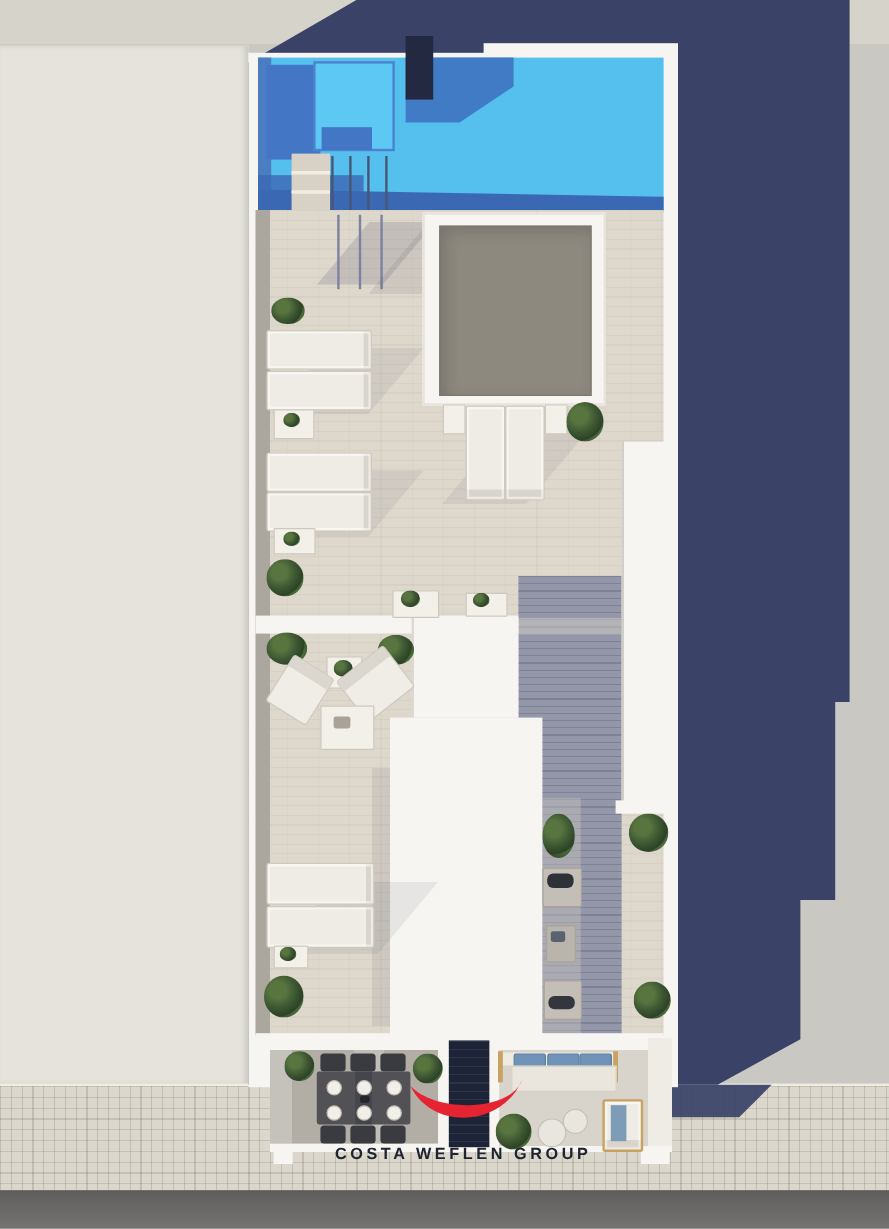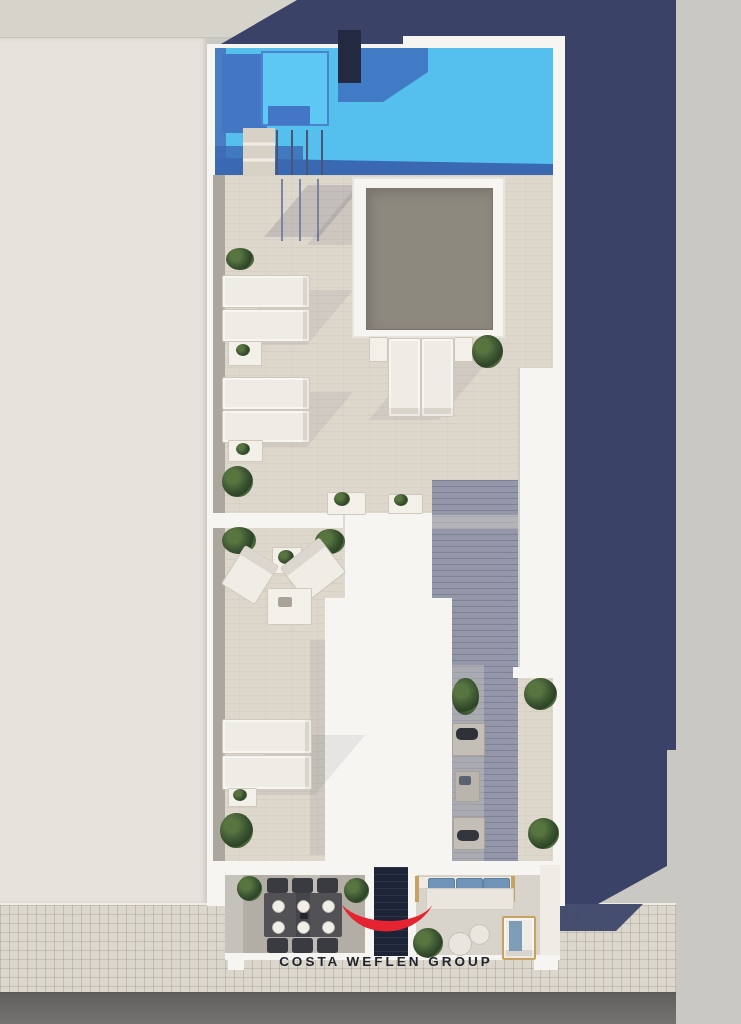--- a/index.html
+++ b/index.html
@@ -1,16 +1,16 @@
 <!DOCTYPE html>
 <html style="--accent-red: #e62330; --pool-water: #55bfee; --pool-bench-light: #5ec8f4; --pool-mid-blue: #4377c5; --pool-shadow-blue: #3b68b3; --shadow-navy: #3a4267; --dark-block: #232941; --dark-glass: #1e2438; --building-white: #f7f5f1; --travertine: #ded7cc; --decking-gray: #9397a9; --skylight-gray: #8e897f; --plant-green: #3c5631; --roof-left: #e6e3dc; --ground-right: #cac8c3; --parapet-strip: #d6d3cb; --sidewalk: #dbd7cc; --road: #6f6d6b; --text-dark: #20242f;"><head>
 <meta charset="utf-8">
 <style>
   html,body{margin:0;padding:0;background:#cac8c3;font-family:"Liberation Sans",sans-serif;}
-  .scene{position:relative;width:676px;height:1024px;overflow:hidden;background:var(--ground-right,#cac8c3);}
+  .scene{position:relative;width:741px;height:1024px;overflow:hidden;background:var(--ground-right,#cac8c3);}
   .abs{position:absolute;}
   
   .top-strip{left:0;top:0;width:741px;height:37px;background:var(--parapet-strip,#d6d3cb);border-bottom:1px solid #c6c3bb;}
   .roof-left{left:0;top:38px;width:207px;height:866px;background:var(--roof-left,#e6e3dc);box-shadow:inset -3px 0 4px rgba(90,88,80,.18);}
   .sidewalk{left:0;top:903px;width:741px;height:89px;background:var(--sidewalk,#dbd7cc);
     background-image:repeating-linear-gradient(90deg,rgba(120,110,92,.25) 0 1px,transparent 1px 9px),
                      repeating-linear-gradient(180deg,rgba(120,110,92,.22) 0 1px,transparent 1px 9px);
     border-top:2px solid #efece4;}
   .road{left:0;top:992px;width:741px;height:32px;background:var(--road,#6f6d6b);border-top:2px solid #5c5b59;
     background-image:linear-gradient(180deg,rgba(0,0,0,.12),rgba(255,255,255,.05));}

